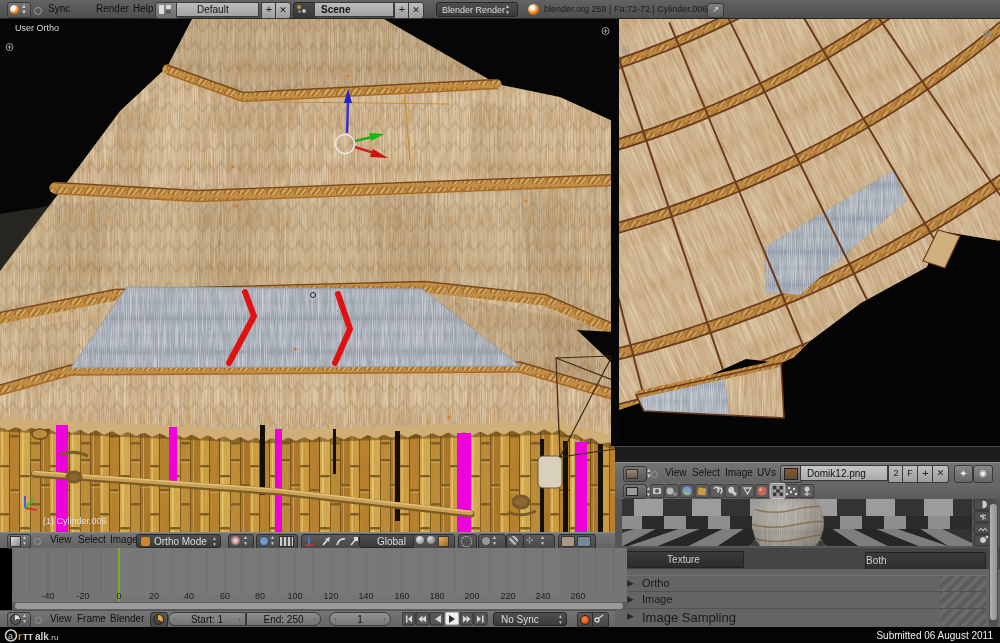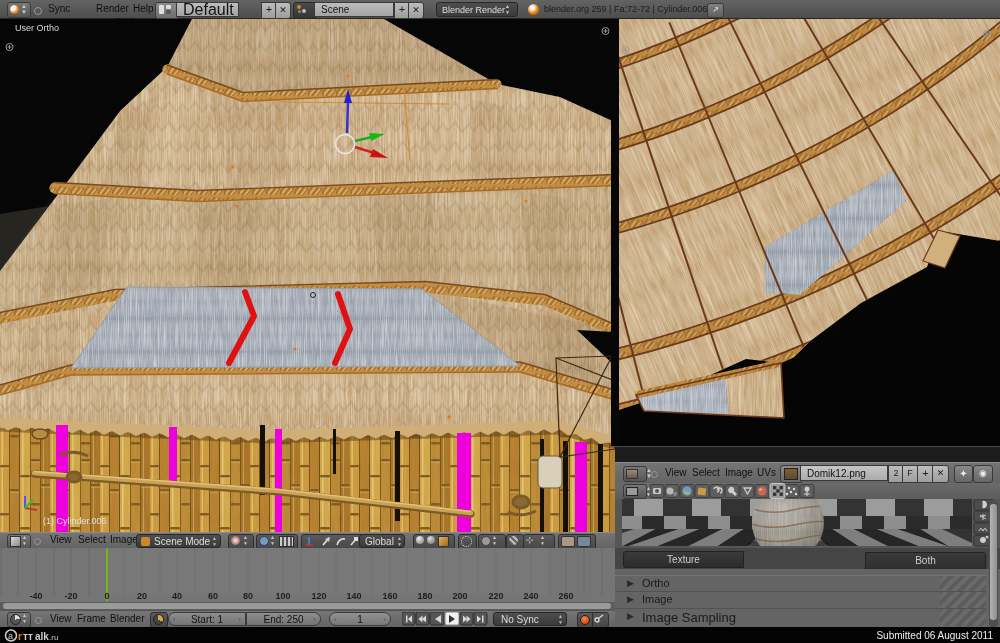--- a/index.html
+++ b/index.html
@@ -21,29 +21,29 @@
     <div class="abs" style="left:34px;top:7px;width:6px;height:6px;border-radius:50%;border:1px solid #9a9a9a;"></div>
     <div class="abs mtext" style="left:48px;top:3px;">Sync</div>
     <div class="abs mtext" style="left:71px;top:17px;margin-left:44px;">Add</div>
     <div class="abs mtext" style="left:96px;top:3px;">Render</div>
     <div class="abs mtext" style="left:133px;top:3px;">Help</div>
 
     <div class="abs" style="left:155px;top:2px;width:21px;height:15px;background:linear-gradient(#8c8c8c,#6f6f6f);border:1px solid #3a3a3a;border-radius:3px 0 0 3px;"></div>
     <div class="abs" style="left:159px;top:5px;width:5px;height:9px;background:#dedede;border-radius:1px;"></div>
     <div class="abs" style="left:166px;top:5px;width:5px;height:4px;background:#dedede;border-radius:1px;"></div>
     <div class="abs" style="left:166px;top:10px;width:5px;height:4px;background:#5a5a5a;border-radius:1px;"></div>
-    <div class="abs" style="left:176px;top:2px;width:63px;height:15px;background:linear-gradient(#bdbdbd,#a3a3a3);border:1px solid #3a3a3a;color:#111;font-size:16px;line-height:14px;padding-left:6px;box-sizing:border-box;">Default</div>
+    <div class="abs" style="left:176px;top:2px;width:83px;height:15px;background:linear-gradient(#bdbdbd,#a3a3a3);border:1px solid #3a3a3a;color:#111;font-size:10px;line-height:14px;padding-left:20px;box-sizing:border-box;">Default</div>
     <div class="abs" style="left:261px;top:2px;width:14px;height:15px;background:linear-gradient(#bdbdbd,#9d9d9d);border:1px solid #3a3a3a;color:#222;font-size:11px;line-height:13px;text-align:center;">+</div>
     <div class="abs" style="left:275px;top:2px;width:14px;height:15px;background:linear-gradient(#bdbdbd,#9d9d9d);border:1px solid #3a3a3a;border-radius:0 3px 3px 0;color:#222;font-size:9px;line-height:14px;text-align:center;">✕</div>
 
     <div class="abs" style="left:293px;top:2px;width:21px;height:15px;background:linear-gradient(#4a4a4a,#353535);border:1px solid #2a2a2a;border-radius:3px 0 0 3px;"></div>
     <div class="abs" style="left:297px;top:5px;width:4px;height:4px;background:#cf8a2a;border-radius:50%;"></div>
     <div class="abs" style="left:302px;top:9px;width:4px;height:4px;background:#bbb;border-radius:50%;"></div>
     <div class="abs" style="left:298px;top:10px;width:3px;height:3px;background:#888;border-radius:50%;"></div>
-    <div class="abs" style="left:314px;top:2px;width:80px;height:15px;background:linear-gradient(#bdbdbd,#a3a3a3);border:1px solid #3a3a3a;color:#111;font-size:10px;line-height:14px;padding-left:6px;box-sizing:border-box;">Scene</div>
+    <div class="abs" style="left:314px;top:2px;width:80px;height:15px;background:linear-gradient(#bdbdbd,#a3a3a3);border:1px solid #3a3a3a;color:#111;font-size:10px;line-height:14px;padding-left:6px;box-sizing:border-box;font-weight:bold;">Scene</div>
     <div class="abs" style="left:394px;top:2px;width:14px;height:15px;background:linear-gradient(#bdbdbd,#9d9d9d);border:1px solid #3a3a3a;color:#222;font-size:11px;line-height:13px;text-align:center;">+</div>
     <div class="abs" style="left:408px;top:2px;width:14px;height:15px;background:linear-gradient(#bdbdbd,#9d9d9d);border:1px solid #3a3a3a;border-radius:0 3px 3px 0;color:#222;font-size:9px;line-height:14px;text-align:center;">✕</div>
 
     <div class="abs" style="left:436px;top:2px;width:82px;height:15px;background:linear-gradient(#4e4e4e,#3a3a3a);border:1px solid #282828;border-radius:3px;color:#ddd;font-size:9px;line-height:14px;padding-left:5px;box-sizing:border-box;white-space:nowrap;overflow:hidden;">Blender Render</div>
     <div class="abs" style="left:505px;top:3px;width:8px;height:12px;color:#ccc;font-size:5px;line-height:6px;">▲<br>▼</div>
 
     <div class="abs" style="left:528px;top:4px;width:11px;height:11px;border-radius:50%;background:radial-gradient(circle at 40% 35%,#fff 15%,#e87d0d 55%,#8a4a08);"></div>
     <div class="abs" style="left:544px;top:4px;color:#1c1c1c;font-size:9px;">blender.org 259 | Fa:72-72 | Cylinder.006</div>
     <div class="abs" style="left:707px;top:3px;width:15px;height:13px;background:linear-gradient(#808080,#606060);border:1px solid #3a3a3a;border-radius:3px;color:#e8e8e8;font-size:8px;line-height:12px;text-align:center;">↗</div>
   </div>
@@ -556,21 +556,21 @@
         <circle cx="368" cy="41" r="2.5" fill="#cfcfcf"></circle>
           <circle cx="372" cy="38" r="1" fill="#cfcfcf"></circle>
       </g>
     </svg>
   </div>
 
   <div class="abs" style="left:615px;top:548px;width:385px;height:21px;background:#454545;"></div>
   <div class="abs" style="left:615px;top:551px;width:385px;height:18px;">
     <div class="abs" style="left:8px;top:0;width:121px;height:17px;background:linear-gradient(#3a3a3a,#2c2c2c);border:1px solid #222;border-radius:3px 0 0 3px;color:#ccc;font-size:10px;line-height:16px;text-align:center;box-sizing:border-box;">Texture</div>
     <div class="abs" style="left:129px;top:18px;width:121px;height:17px;background:linear-gradient(#5a85c4,#4470ae);border:1px solid #222;color:#0d1e38;font-size:10px;line-height:16px;text-align:center;box-sizing:border-box;">Material</div>
-    <div class="abs" style="left:250px;top:1px;width:121px;height:23px;background:linear-gradient(#3a3a3a,#2c2c2c);border:1px solid #222;border-radius:0 3px 3px 0;color:#ccc;font-size:10px;line-height:16px;text-align:center;box-sizing:border-box;">Both</div>
+    <div class="abs" style="left:250px;top:1px;width:121px;height:23px;background:linear-gradient(#3a3a3a,#2c2c2c);border:1px solid #222;border-radius:0 3px 3px 0;color:#ccc;font-size:10px;line-height:16px;box-sizing:border-box;">Both</div>
   </div>
 
   <div class="abs" style="left:615px;top:569px;width:385px;height:58px;background:#646464;color:#1a1a1a;">
     <div class="abs" style="left:0;top:6px;width:371px;height:17px;border-top:1px solid #757575;border-bottom:1px solid #525252;box-sizing:border-box;background:linear-gradient(90deg,#646464 0 325px,transparent 325px),repeating-linear-gradient(135deg,#6a6a6a 0 4px,#5c5c5c 4px 8px);">
       <span style="position:absolute;left:12px;top:2px;font-size:9px;color:#2a2a2a;">▶</span>
       <span style="position:absolute;left:27px;top:1px;font-size:11px;">Ortho</span>
     </div>
     <div class="abs" style="left:0;top:23px;width:371px;height:17px;border-bottom:1px solid #525252;box-sizing:border-box;background:linear-gradient(90deg,#646464 0 325px,transparent 325px),repeating-linear-gradient(135deg,#6a6a6a 0 4px,#5c5c5c 4px 8px);">
       <span style="position:absolute;left:12px;top:2px;font-size:9px;color:#2a2a2a;">▶</span>
       <span style="position:absolute;left:27px;top:1px;font-size:11px;">Image</span>
@@ -590,21 +590,21 @@
     <div class="abs" style="left:7px;top:1px;width:22px;height:13px;background:linear-gradient(#777,#565656);border:1px solid #3a3a3a;border-radius:3px;"></div>
     <div class="abs" style="left:10px;top:3px;width:9px;height:9px;background:linear-gradient(135deg,#ddd,#888);border:1px solid #333;"></div>
     <div class="abs" style="left:22px;top:2px;width:6px;height:11px;color:#ccc;font-size:5px;line-height:5.5px;">▲<br>▼</div>
     <div class="abs" style="left:34px;top:5px;width:5px;height:5px;border-radius:50%;border:1px solid #999;"></div>
     <div class="abs mtext" style="left:50px;top:1px;">View</div>
     <div class="abs mtext" style="left:78px;top:1px;">Select</div>
     <div class="abs mtext" style="left:110px;top:1px;">Image</div>
 
     <div class="abs" style="left:136px;top:1px;width:85px;height:14px;background:linear-gradient(#4e4e4e,#3a3a3a);border:1px solid #282828;border-radius:3px;color:#ddd;font-size:10px;line-height:13px;box-sizing:border-box;">
       <span style="position:absolute;left:4px;top:2px;width:9px;height:9px;background:#c9882a;border-radius:2px;"></span>
-      <span style="position:absolute;left:17px;">Scene Mode</span>
+      <span style="position:absolute;left:17px;">Ortho Mode</span>
       <span style="position:absolute;right:3px;top:1px;font-size:5px;line-height:5.5px;color:#bbb;">▲<br>▼</span>
     </div>
 
     <div class="abs" style="left:228px;top:1px;width:24px;height:14px;background:linear-gradient(#5a5a5a,#474747);border:1px solid #2e2e2e;border-radius:3px;"></div>
     <div class="abs" style="left:231px;top:3px;width:9px;height:9px;border-radius:50%;background:radial-gradient(#eee,#933);"></div>
     <div class="abs" style="left:243px;top:2px;width:6px;height:11px;color:#ccc;font-size:5px;line-height:5.5px;">▲<br>▼</div>
     <div class="abs" style="left:256px;top:1px;width:40px;height:14px;background:linear-gradient(#5a5a5a,#474747);border:1px solid #2e2e2e;border-radius:3px;"></div>
     <div class="abs" style="left:259px;top:3px;width:8px;height:8px;border-radius:50%;background:#79b;border:1px solid #246;"></div>
     <div class="abs" style="left:270px;top:2px;width:6px;height:11px;color:#ccc;font-size:5px;line-height:5.5px;">▲<br>▼</div>
     <div class="abs" style="left:279px;top:3px;width:13px;height:9px;background:repeating-linear-gradient(90deg,#ccc 0 2px,#555 2px 4px);border:1px solid #2e2e2e;"></div>
@@ -612,42 +612,42 @@
     <div class="abs" style="left:301px;top:1px;width:60px;height:14px;background:linear-gradient(#5a5a5a,#474747);border:1px solid #2e2e2e;border-radius:3px;"></div>
     <svg class="abs" style="left:303px;top:2px;" width="56" height="12">
       <line x1="6" y1="10" x2="6" y2="2" stroke="#48e" stroke-width="1.5"></line>
         <line x1="2" y1="10" x2="10" y2="10" stroke="#c33" stroke-width="1.5"></line>
       <line x1="20" y1="10" x2="26" y2="3" stroke="#eee" stroke-width="1.5"></line>
         <polygon points="27,2 22,4 26,7" fill="#ccd"></polygon>
       <path d="M34,10 Q36,3 42,4" stroke="#ddd" stroke-width="1.5" fill="none"></path>
       <path d="M48,10 L53,4" stroke="#ddd" stroke-width="1.5" fill="none"></path>
         <rect x="51" y="2" width="4" height="4" fill="#ddd"></rect>
     </svg>
-    <div class="abs" style="left:359px;top:1px;width:46px;height:14px;background:linear-gradient(#4e4e4e,#3a3a3a);border:1px solid #282828;border-radius:3px;color:#ddd;font-size:10px;line-height:13px;padding-left:5px;box-sizing:border-box;">Global<span style="position:absolute;right:2px;top:1px;font-size:5px;line-height:5.5px;color:#bbb;">▲<br>▼</span></div>
+    <div class="abs" style="left:359px;top:1px;width:68px;height:14px;background:linear-gradient(#4e4e4e,#3a3a3a);border:1px solid #282828;border-radius:3px;color:#ddd;font-size:10px;line-height:13px;padding-left:17px;box-sizing:border-box;">Global<span style="position:absolute;right:2px;top:1px;font-size:5px;line-height:5.5px;color:#bbb;">▲<br>▼</span></div>
 
     <div class="abs" style="left:413px;top:1px;width:40px;height:14px;background:linear-gradient(#5a5a5a,#474747);border:1px solid #2e2e2e;border-radius:3px;"></div>
     <div class="abs" style="left:416px;top:3px;width:8px;height:8px;border-radius:50%;background:radial-gradient(circle at 35% 30%,#eee,#777);"></div>
     <div class="abs" style="left:427px;top:3px;width:8px;height:8px;border-radius:50%;background:radial-gradient(circle at 35% 30%,#ddd,#666);"></div>
     <div class="abs" style="left:438px;top:3px;width:9px;height:9px;background:linear-gradient(135deg,#e8b05a,#9a6a20);border:1px solid #333;"></div>
     <div class="abs" style="left:458px;top:1px;width:17px;height:14px;background:linear-gradient(#5a5a5a,#474747);border:1px solid #2e2e2e;border-radius:3px;"></div>
     <div class="abs" style="left:461px;top:3px;width:9px;height:9px;border:1px dotted #ddd;border-radius:50%;"></div>
     <div class="abs" style="left:478px;top:1px;width:26px;height:14px;background:linear-gradient(#5a5a5a,#474747);border:1px solid #2e2e2e;border-radius:3px;"></div>
     <div class="abs" style="left:481px;top:3px;width:8px;height:8px;border-radius:50%;background:#999;border:1px solid #444;"></div>
     <div class="abs" style="left:492px;top:2px;width:6px;height:11px;color:#ccc;font-size:5px;line-height:5.5px;">▲<br>▼</div>
     <div class="abs" style="left:506px;top:1px;width:16px;height:14px;background:linear-gradient(#5a5a5a,#474747);border:1px solid #2e2e2e;border-radius:3px;"></div>
     <div class="abs" style="left:509px;top:3px;width:9px;height:9px;border-radius:50%;background:repeating-linear-gradient(45deg,#bbb 0 2px,#666 2px 4px);"></div>
     <div class="abs" style="left:523px;top:1px;width:30px;height:14px;background:linear-gradient(#5a5a5a,#474747);border:1px solid #2e2e2e;border-radius:3px;"></div>
     <div class="abs" style="left:526px;top:2px;color:#ddd;font-size:9px;">⊹</div>
     <div class="abs" style="left:540px;top:2px;width:6px;height:11px;color:#ccc;font-size:5px;line-height:5.5px;">▲<br>▼</div>
     <div class="abs" style="left:558px;top:1px;width:36px;height:14px;background:linear-gradient(#5a5a5a,#474747);border:1px solid #2e2e2e;border-radius:3px;"></div>
     <div class="abs" style="left:561px;top:3px;width:12px;height:9px;background:#a98;border:1px solid #333;border-radius:2px;"></div>
     <div class="abs" style="left:577px;top:3px;width:12px;height:9px;background:#789;border:1px solid #333;border-radius:2px;"></div>
   </div>
 
-  <div class="abs" id="timeline" style="left:0;top:548px;width:528px;height:62px;background:#757575;font-weight:bold;">
+  <div class="abs" id="timeline" style="left:12px;top:548px;width:528px;height:62px;background:#757575;">
     <svg width="615" height="62" style="display:block">
       <rect width="615" height="62" fill="#757575"></rect>
       <g stroke="#6b6b6b" stroke-width="1">
         <line x1="1" y1="0" x2="1" y2="47"></line>
           <line x1="18" y1="0" x2="18" y2="47"></line>
         <line x1="36" y1="0" x2="36" y2="47"></line>
           <line x1="54" y1="0" x2="54" y2="47"></line>
         <line x1="71" y1="0" x2="71" y2="47"></line>
           <line x1="89" y1="0" x2="89" y2="47"></line>
         <line x1="124" y1="0" x2="124" y2="47"></line>

